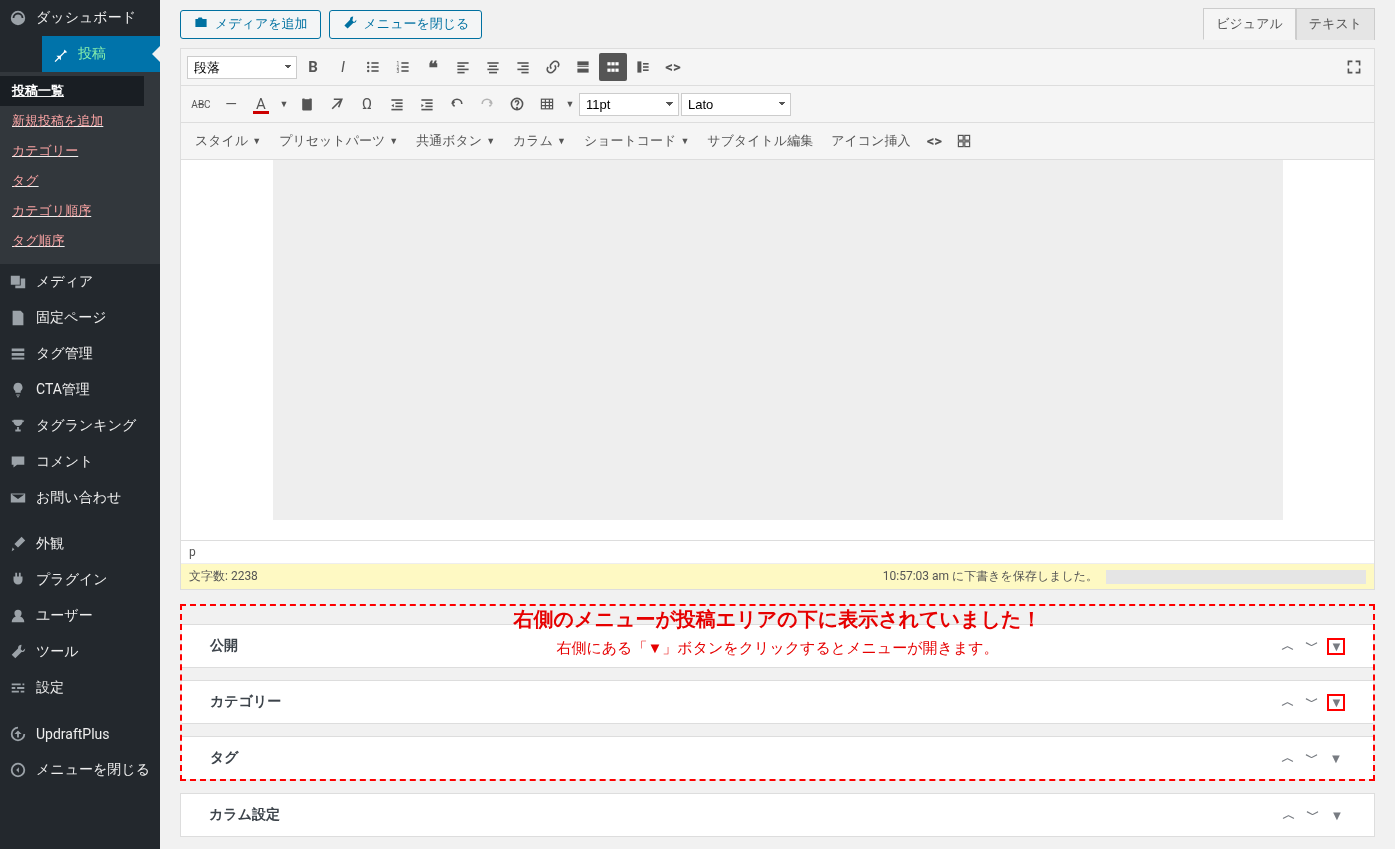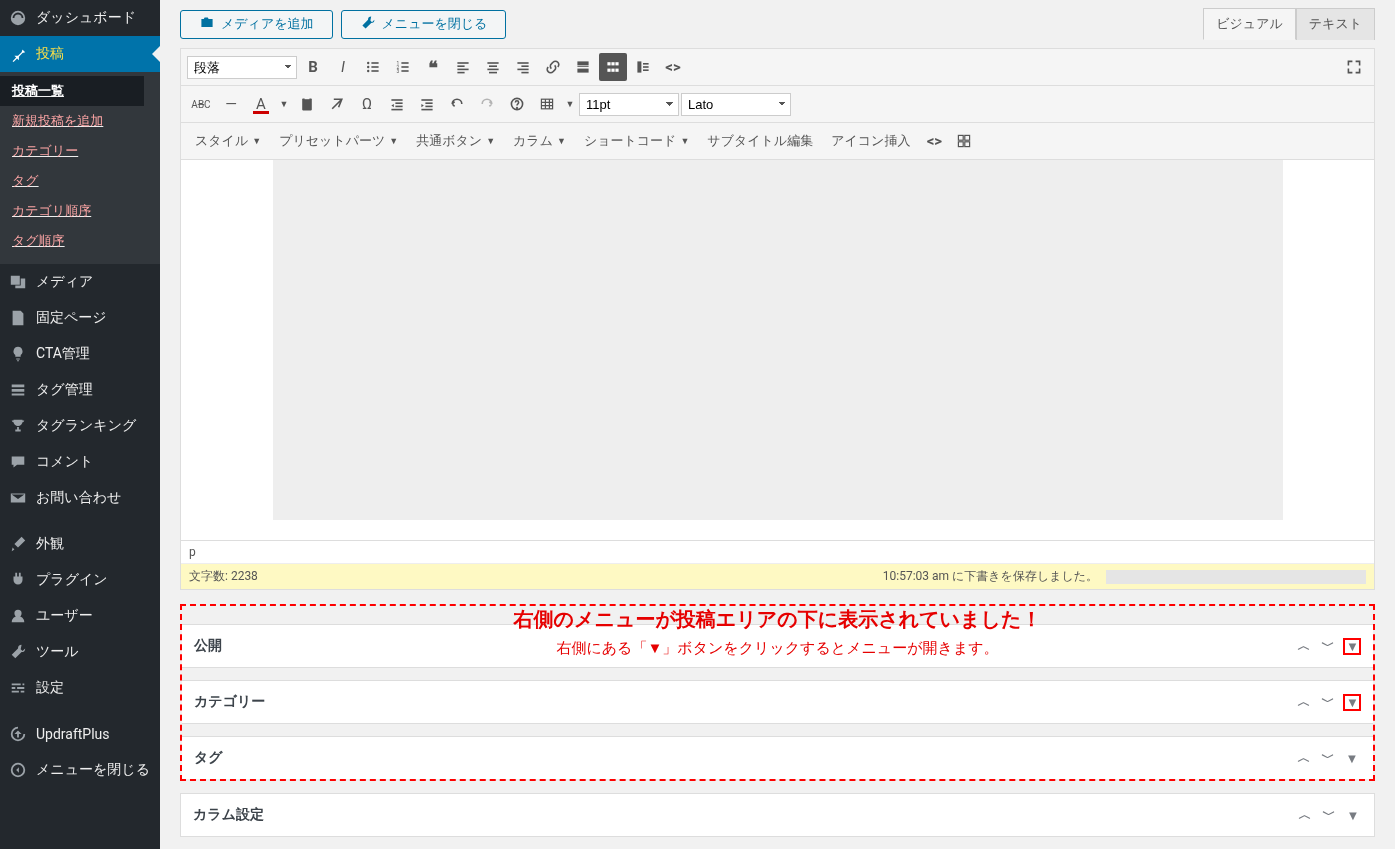--- a/index.html
+++ b/index.html
@@ -3,31 +3,31 @@
 <meta charset="utf-8">
 <style>
   * { box-sizing: border-box; margin: 0; padding: 0; }
   body { font-family: -apple-system, BlinkMacSystemFont, "Segoe UI", Roboto, "Hiragino Kaku Gothic ProN", Meiryo, sans-serif; font-size: 13px; background: #f1f1f1; color: #3c434a; }
   .app { display: flex; min-height: 849px; }
 
   
   .sidebar { width: 160px; background: #23282d; color: #eee; flex-shrink: 0; }
   .side-item { display: flex; align-items: center; padding: 8px 8px 8px 8px; color: #eee; cursor: pointer; font-size: 14px; }
   .side-item .ico { width: 20px; height: 20px; display: inline-flex; align-items: center; justify-content: center; margin-right: 8px; color: #9ba2a8; font-size: 16px; }
-  .side-item.active { background: #0073aa; color: #fde047; position: relative; }
+  .side-item.active { background: #0073aa; color: #86efac; position: relative; margin-left: 42px; }
   .side-item.active .ico { color: #fff; }
   .side-item.active::after { content:""; position:absolute; right:-0px; top:50%; transform:translateY(-50%); border:8px solid transparent; border-right-color:#f1f1f1; }
   .side-sub { padding: 6px 12px 6px 12px; color: #fca5a5; font-size: 13px; cursor: pointer; }
   .side-sub.current { background:#191e23; color:#fff; font-weight:600; }
   .side-sub-group { background:#32373c; padding: 4px 16px 8px 0; text-decoration: underline; }
 
   
   .main { flex: 1; padding: 0 20px 20px 20px; min-width:0; }
   .top-row { display:flex; align-items:center; justify-content:space-between; padding: 8px 0; }
-  .btn { display:inline-flex; align-items:center; gap:6px; border:1px solid #0071a1; color:#0071a1; background:#f3f5f6; padding:4px 18px; border-radius:3px; font-size:13px; cursor:pointer; }
+  .btn { display:inline-flex; align-items:center; gap:6px; border:1px solid #0071a1; color:#0071a1; background:#f3f5f6; padding:4px 12px; border-radius:3px; font-size:13px; cursor:pointer; }
   .btn .b-ico { font-size:14px; }
   .tabs { display:flex; }
   .tab { border:1px solid #ccc; border-bottom:none; background:#e5e5e5; padding:6px 12px; color:#555; cursor:pointer; }
   .tab.active { background:#f5f5f5; border-bottom:1px solid #f5f5f5; }
 
   .editor-wrap { border:1px solid #ddd; background:#fff; }
 
   .tb-row { display:flex; align-items:center; gap:2px; padding:4px 6px; border-bottom:1px solid #ddd; background:#f5f5f5; flex-wrap:wrap; }
   .tb-select { border:1px solid #ccc; background:#fff; padding:3px 22px 3px 6px; font-size:13px; min-width:90px; appearance:none; background-image: linear-gradient(45deg, transparent 50%, #555 50%), linear-gradient(135deg, #555 50%, transparent 50%); background-position: right 8px center, right 4px center; background-size: 4px 4px, 4px 4px; background-repeat:no-repeat; }
   .tb-btn { width:28px; height:28px; display:inline-flex; align-items:center; justify-content:center; color:#555; cursor:pointer; border-radius:2px; font-size:15px; }
@@ -42,21 +42,21 @@
   .path-row { padding:4px 8px; color:#555; border-top:1px solid #ddd; background:#fff; font-size:12px;}
   .status-row { display:flex; justify-content:space-between; align-items:center; padding:4px 8px; color:#555; font-size:12px; background:#fef9c3; border-top:1px solid #eee;}
   .status-bar-chunk { width:260px; height:14px; background:#e5e5e5;}
 
   .anno { border:2px dashed #f00; padding:6px 0 0 0; margin-top:14px; position:relative;}
   .anno-text { position:absolute; left:0; right:0; top:0; text-align:center; pointer-events:none;}
   .anno-line1 { color:#e60000; font-size:20px; font-weight:700; }
   .anno-line2 { color:#e60000; font-size:15px; margin-top:6px; }
 
   .metabox { border:1px solid #ddd; background:#fff; margin-top:12px; }
-  .metabox-h { display:flex; align-items:center; justify-content:space-between; padding:12px 12px; font-weight:700; font-size:14px;}
+  .metabox-h { display:flex; align-items:center; justify-content:space-between; padding:12px 28px; font-weight:700; font-size:14px;}
   .mb-ctrls { display:flex; align-items:center; gap:6px;}
   .mb-ctrl { color:#787c82; cursor:pointer; font-size:13px; width:18px; text-align:center;}
   .mb-toggle { border:2px solid #f00; padding:0 1px; line-height:1; }
   .anno .metabox:first-child{ margin-top:0; }
   .metabox.in-anno { border-left:none; border-right:none;}
 </style>
 </head>
 <body>
 
 <div class="app">
@@ -100,32 +100,32 @@
       <span class="ico">
           <svg width="18" height="18" viewBox="0 0 20 20" fill="currentColor">
             <path d="M4 2h9l3 3v13H4zM6 7h8v1H6zm0 3h8v1H6zm0 3h6v1H6z"></path>
           </svg>
         </span>
       <span>固定ページ</span>
     </div>
     <div class="side-item">
       <span class="ico">
           <svg width="18" height="18" viewBox="0 0 20 20" fill="currentColor">
+            <path d="M3 4h14v3H3zm0 5h14v3H3zm0 5h14v2H3z"></path>
+          </svg>
+        </span>
+      <span>タグ管理</span>
+    </div>
+    <div class="side-item">
+      <span class="ico">
+          <svg width="18" height="18" viewBox="0 0 20 20" fill="currentColor">
             <path d="M10 2a5 5 0 00-3 9v2h6v-2a5 5 0 00-3-9zM8 15h4v1H8zm1 2h2v1H9z"></path>
           </svg>
         </span>
       <span>CTA管理</span>
-    </div>
-    <div class="side-item">
-      <span class="ico">
-          <svg width="18" height="18" viewBox="0 0 20 20" fill="currentColor">
-            <path d="M3 4h14v3H3zm0 5h14v3H3zm0 5h14v2H3z"></path>
-          </svg>
-        </span>
-      <span>タグ管理</span>
     </div>
     <div class="side-item">
       <span class="ico">
           <svg width="18" height="18" viewBox="0 0 20 20" fill="currentColor">
             <path d="M5 3h10v2a5 5 0 01-10 0zM3 4h2v2a3 3 0 01-2-2zm12 0h2a3 3 0 01-2 2zM9 11h2v3h2v2H7v-2h2z"></path>
           </svg>
         </span>
       <span>タグランキング</span>
     </div>
     <div class="side-item">

